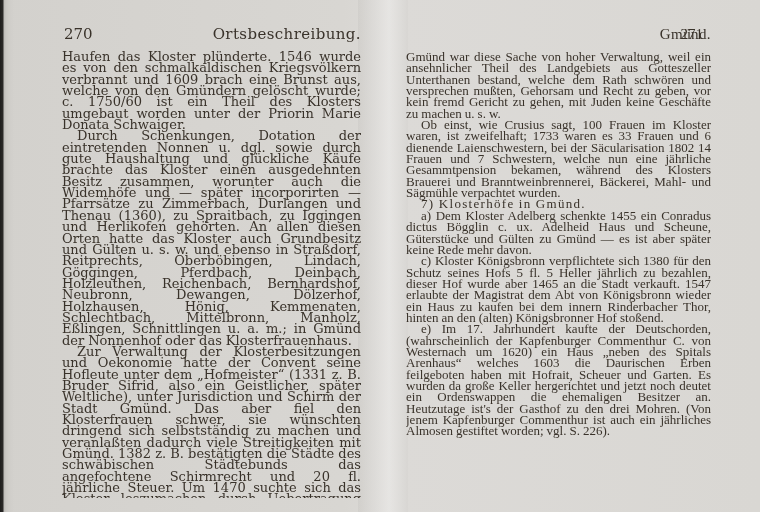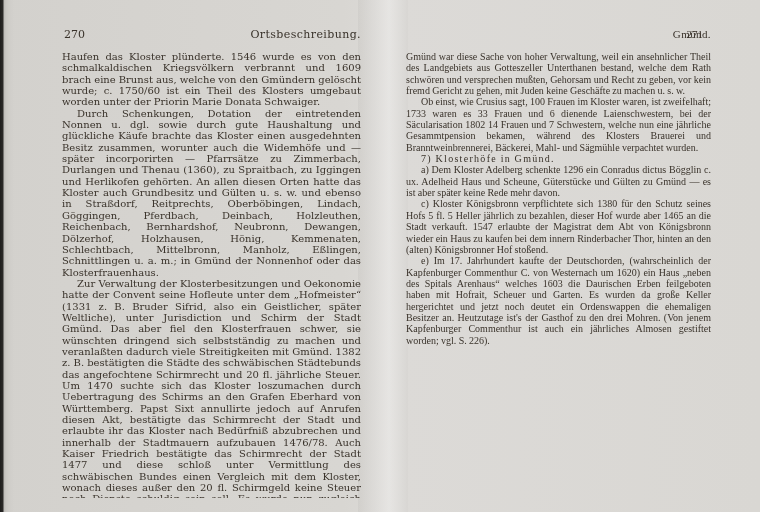--- a/index.html
+++ b/index.html
@@ -26,31 +26,31 @@
       rgba(120,118,114,0.08) 0%, rgba(255,255,255,0.30) 62%, rgba(120,118,114,0.04) 100%);
   }
   .page {
     position: absolute; top: 28px;
     color: #39322a;
   }
   .page-left  { left: 62px;  width: 299px; height: 470px; overflow: hidden; }
   .page-right { left: 406px; width: 305px; height: 470px; overflow: hidden; font-family: Liberation Serif, serif; }
   .running-head {
     position: relative; height: 13px; margin-bottom: 10px;
-    font-size: 11px; line-height: 13px;
+    font-size: 15px; line-height: 13px;
   }
   .running-head .head-title {
     display: block; text-align: right; letter-spacing: 0.4px;
   }
   .running-head .page-num { position: absolute; top: 0; }
   .running-head .num-left  { left: 2px; }
   .running-head .num-right { right: 8px; }
   .body-text p {
     margin: 0;
-    font-size: 10px;
+    font-size: 13px;
     line-height: 11.35px;
     text-align: justify;
     text-indent: 15px;
     hyphens: auto;
     -webkit-hyphens: auto;
     word-spacing: -0.2px;
   }
   .body-text p.noindent { text-indent: 0; }
   .body-text p.spaced { letter-spacing: 1.3px; text-align: left; }
 </style>
@@ -75,19 +75,19 @@
 
   <div class="page page-right">
     <div class="running-head">
       <span class="head-title">Gmünd.</span>
       <span class="page-num num-right">271</span>
     </div>
     <div class="body-text">
       <p class="noindent">Gmünd war diese Sache von hoher Verwaltung, weil ein ansehnlicher Theil des Landgebiets aus Gotteszeller Unterthanen bestand, welche dem Rath schwören und versprechen mußten, Gehorsam und Recht zu geben, vor kein fremd Gericht zu gehen, mit Juden keine Geschäfte zu machen u. s. w.</p>
       <p>Ob einst, wie Crusius sagt, 100 Frauen im Kloster waren, ist zweifelhaft; 1733 waren es 33 Frauen und 6 dienende Laienschwestern, bei der Säcularisation 1802 14 Frauen und 7 Schwestern, welche nun eine jährliche Gesammtpension bekamen, während des Klosters Brauerei und Branntweinbrennerei, Bäckerei, Mahl- und Sägmühle verpachtet wurden.</p>
       <p class="spaced">7) Klosterhöfe in Gmünd.</p>
-      <p>a) Dem Kloster Adelberg schenkte 1296 ein Conradus dictus Bögglin c. ux. Adelheid Haus und Scheune, Güterstücke und Gülten zu Gmünd — es ist aber später keine Rede mehr davon.</p>
+      <p>a) Dem Kloster Adelberg schenkte 1455 ein Conradus dictus Bögglin c. ux. Adelheid Haus und Scheune, Güterstücke und Gülten zu Gmünd — es ist aber später keine Rede mehr davon.</p>
       <p>c) Kloster Königsbronn verpflichtete sich 1380 für den Schutz seines Hofs 5 fl. 5 Heller jährlich zu bezahlen, dieser Hof wurde aber 1465 an die Stadt verkauft. 1547 erlaubte der Magistrat dem Abt von Königsbronn wieder ein Haus zu kaufen bei dem innern Rinderbacher Thor, hinten an den (alten) Königsbronner Hof stoßend.</p>
       <p>e) Im 17. Jahrhundert kaufte der Deutschorden, (wahrscheinlich der Kapfenburger Commenthur C. von Westernach um 1620) ein Haus „neben des Spitals Arenhaus“ welches 1603 die Daurischen Erben feilgeboten haben mit Hofrait, Scheuer und Garten. Es wurden da große Keller hergerichtet und jetzt noch deutet ein Ordenswappen die ehemaligen Besitzer an. Heutzutage ist's der Gasthof zu den drei Mohren. (Von jenem Kapfenburger Commenthur ist auch ein jährliches Almosen gestiftet worden; vgl. S. 226).</p>
 
     </div>
   </div>
 </div>
 
 </body></html>

